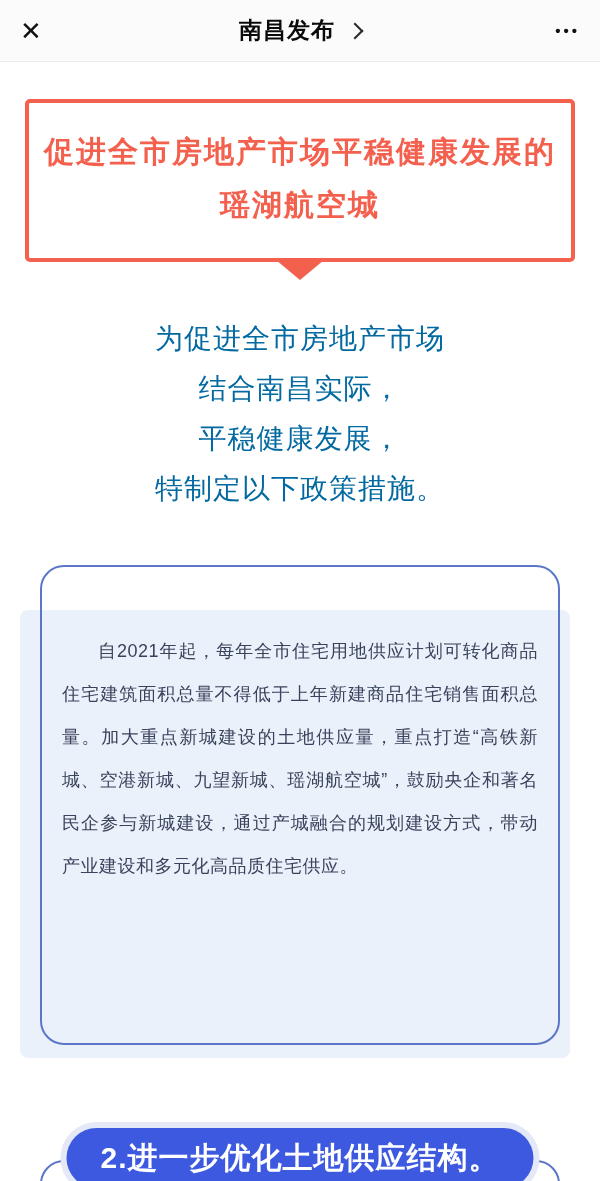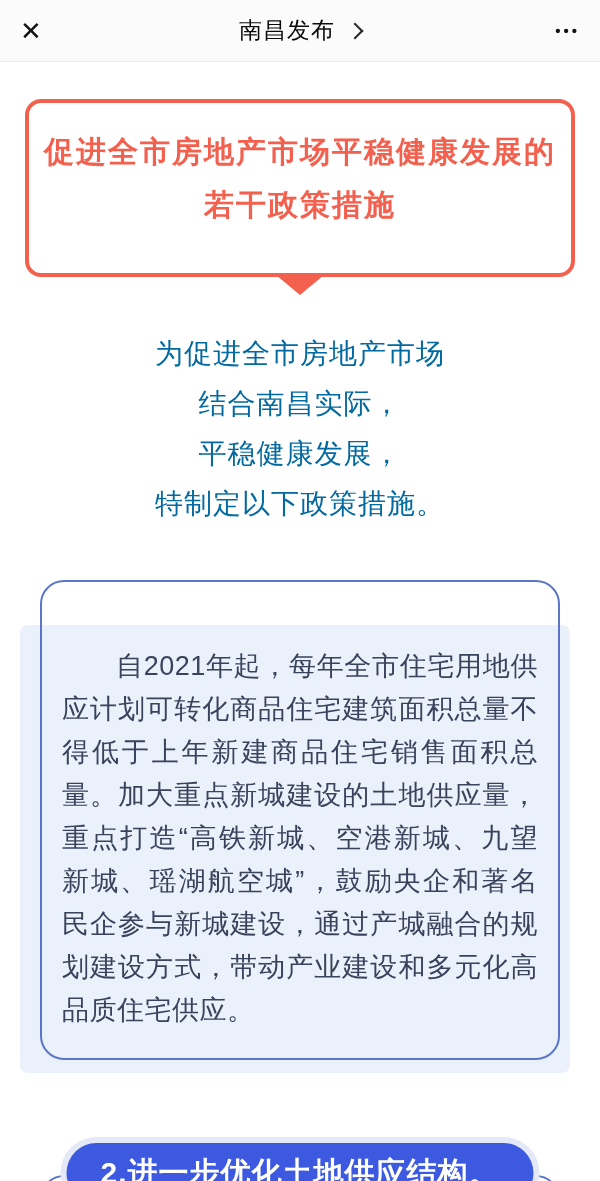--- a/index.html
+++ b/index.html
@@ -15,35 +15,36 @@
     padding:0 20px;box-sizing:border-box;position:relative;
   }
   .close-btn{
     font-size:26px;color:#111;line-height:1;cursor:pointer;
     width:34px;text-align:left;font-weight:400;
   }
   .title-wrap{
     position:absolute;left:0;right:0;top:0;bottom:0;
     display:flex;align-items:center;justify-content:center;gap:14px;
     pointer-events:none;
+    font-weight:bold;
   }
   .title-text{font-size:23px;color:#0a0a0a;letter-spacing:1px;}
   .chevron{
     width:10px;height:10px;border-top:2px solid #2a2a2a;border-right:2px solid #2a2a2a;
     transform:rotate(45deg);margin-top:1px;
   }
   .more-btn{
     font-size:15px;color:#111;letter-spacing:3px;cursor:pointer;
     width:44px;text-align:right;font-weight:700;
   }
   
   .banner{
     width:550px;margin:37px auto 0;box-sizing:border-box;
-    border:4px solid #f4604e;border-radius:16px;background:#ffffff;
-    padding:22px 10px 42px;text-align:center;position:relative;
+    border:4px solid #f4604e;border-radius:5px;background:#ffffff;
+    padding:22px 10px 27px;text-align:center;position:relative;
   }
   .banner-line{
     color:#f4604e;font-weight:700;font-size:30px;line-height:53px;
     letter-spacing:2px;
   }
   .banner-arrow{
     position:absolute;left:50%;bottom:-22px;transform:translateX(-50%);
     width:0;height:0;border-left:24px solid transparent;border-right:24px solid transparent;
     border-top:20px solid #f4604e;
   }
@@ -68,39 +69,39 @@
   .section-2 .sec-border{left:40px;width:520px;top:32px;height:220px;}
   .sec-pill{
     position:absolute;left:50%;transform:translateX(-50%);top:0;z-index:2;
     min-width:456px;height:60px;box-sizing:border-box;padding:0 34px;
     background:#3c59e0;border-radius:32px;box-shadow:0 0 0 6px #e5e8f6;
     display:flex;align-items:center;justify-content:center;
     color:#ffffff;font-size:30px;font-weight:700;letter-spacing:1px;white-space:nowrap;
   }
   .sec-body{
     position:absolute;left:62px;right:62px;top:98px;z-index:2;
-    color:#39435c;font-size:27px;line-height:43px;letter-spacing:0.5px;
+    color:#39435c;font-size:18px;line-height:43px;letter-spacing:0.5px;
     text-align:justify;text-indent:2em;
   }
 </style>
 </head>
 <body>
 
 <div class="topbar">
   <span class="close-btn">✕</span>
   <div class="title-wrap">
     <span class="title-text">南昌发布</span>
     <span class="chevron"></span>
   </div>
   <span class="more-btn">•••</span>
 </div>
 
 <div class="banner">
   <div class="banner-line">促进全市房地产市场平稳健康发展的</div>
-  <div class="banner-line">若干政策措施</div>
+  <div class="banner-line">瑶湖航空城</div>
   <div class="banner-arrow"></div>
 </div>
 
 <div class="intro">
   <div>为促进全市房地产市场</div>
   <div>结合南昌实际，</div>
   <div>平稳健康发展，</div>
   <div>特制定以下政策措施。</div>
 </div>
 

